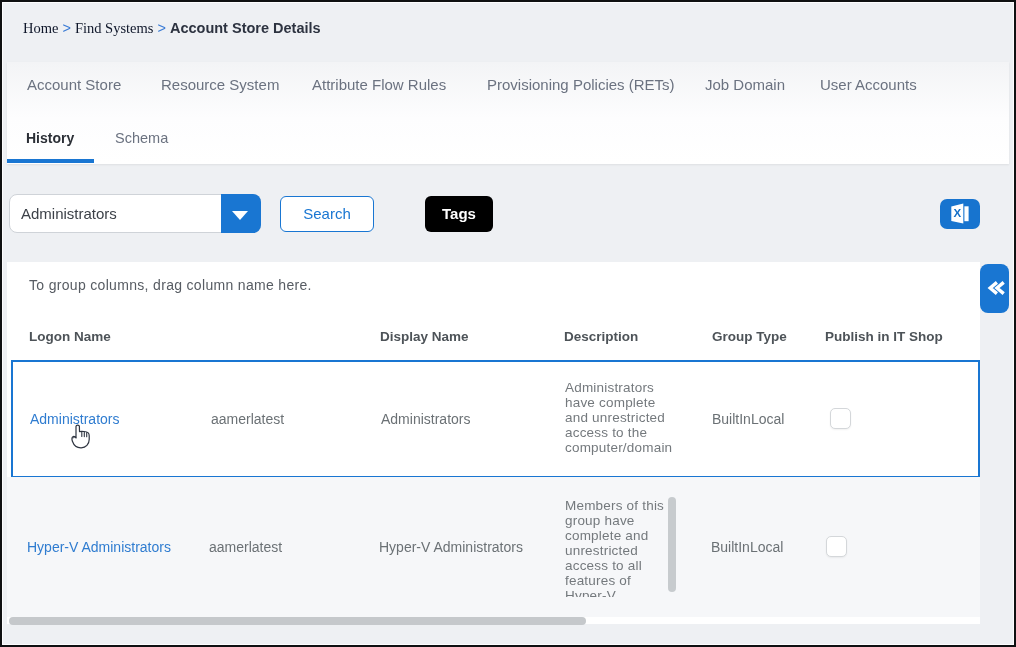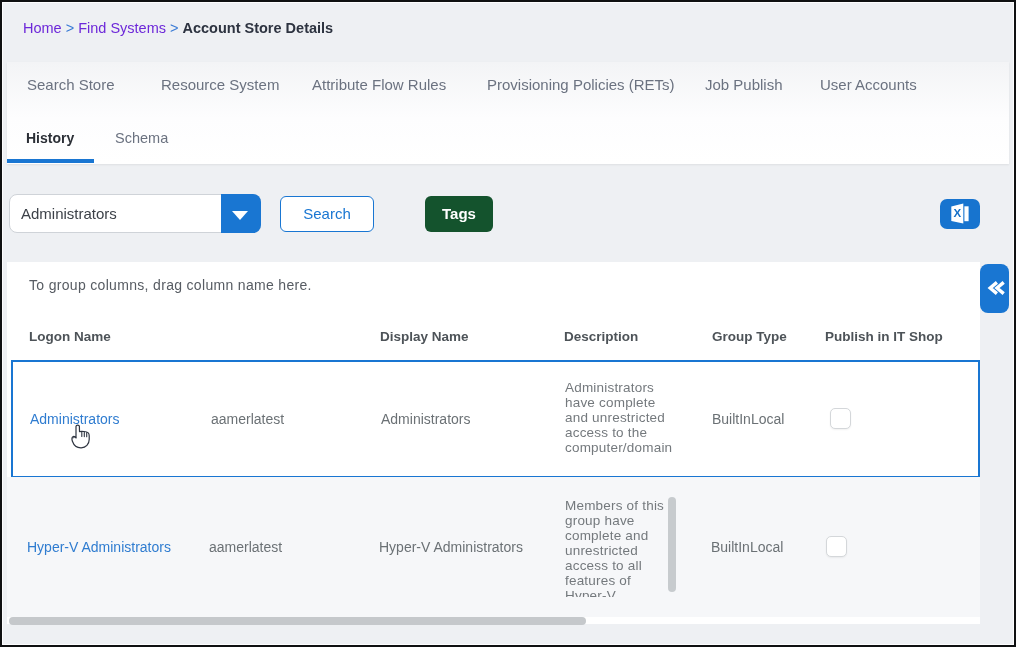--- a/index.html
+++ b/index.html
@@ -9,42 +9,42 @@
     background:#eef0f3;
     border:2px solid #0f1011;
     box-shadow: inset 0 0 0 1px #fdfdfe;
     position:relative;
     overflow:hidden;
   }
   .abs { position:absolute; }
 
   
   .crumbs { left:21px; top:18px; font-size:14.5px; color:#2d3340; }
-  .crumbs a { color:#6d28d9; text-decoration:none; }
+  .crumbs a { color:#0f172a; text-decoration:none;font-family:Liberation Serif, serif; }
   .crumbs .sep { color:#3a7bd5; padding:0 4px; }
   .crumbs b { color:#2d3340; font-weight:bold;text-align:center; }
 
   
   .tabpanel {
     left:5px; top:60px; width:1002px; height:101.5px;
     background:linear-gradient(180deg,#f3f4f6 0%,#fdfdfe 55%,#ffffff 100%);
     box-shadow:0 1px 2px rgba(0,0,0,0.07);
   }
   .toptabs { position:absolute; left:0; top:-2px; width:100%; height:50px; }
   .toptabs span { position:absolute; top:0; height:50px; line-height:50px; font-size:15px; color:#6b7280; white-space:nowrap; }
   .subtabs span { position:absolute; height:50px; line-height:50px; font-size:14.5px; white-space:nowrap; }
   .underline { position:absolute; left:0; top:97px; width:87px; height:4px; background:#1976d2; }
 
   
   .combo { left:7px; top:192px; width:252px; height:39px; background:#fff; border:1px solid #cfd3d8; border-radius:8px; }
   .combo .txt { position:absolute; left:11px; top:0; height:38px; line-height:38px; font-size:15px; color:#3c4148; }
   .combo .btn { position:absolute; right:-1px; top:-1px; width:40px; height:39px; background:#1976d2; border-radius:0 8px 8px 0; }
   .combo .tri { position:absolute; right:12px; top:16px; width:0; height:0; border-left:8px solid transparent; border-right:8px solid transparent; border-top:9px solid #fff; }
   .btn-search { left:278px; top:194px; width:94px; height:36px; border:1px solid #1976d2; border-radius:6px; background:#fff; color:#1976d2; font-size:15px; text-align:center; line-height:34px; }
-  .btn-tags { left:423px; top:194px; width:68px; height:36px; border-radius:6px; background:#14532d; color:#fff; font-size:15px; font-weight:bold; text-align:center; line-height:36px; }
+  .btn-tags { left:423px; top:194px; width:68px; height:36px; border-radius:6px; background:#000000; color:#fff; font-size:15px; font-weight:bold; text-align:center; line-height:36px; }
   .btn-excel { left:938px; top:197px; width:40px; height:30px; border-radius:7px; background:#1774cf; }
 
   
   .tablepanel { left:5px; top:260px; width:973px; height:362px; background:#fff; }
   .grouphint { position:absolute; left:22px; top:15px; font-size:14px; letter-spacing:0.32px; color:#575c63; }
   .th { position:absolute; top:58px; height:34px; line-height:34px; font-size:13.5px; font-weight:bold; color:#4d5358; white-space:nowrap; }
   .row1 { position:absolute; left:3.5px; top:97.5px; width:969px; height:118px; background:#fff; border:2px solid #1976d2; }
   .row2 { position:absolute; left:0px; top:215px; width:973px; height:140px; background:#f6f7f9; }
   .cell { position:absolute; font-size:14px; color:#6b7175; white-space:nowrap; }
   .link { color:#2f7cd0; }
@@ -55,25 +55,25 @@
 
   .chevbtn { left:978px; top:262px; width:29px; height:49px; border-radius:8px; background:#1976d2; text-align:center; }
 </style>
 </head>
 <body>
 
 <div class="abs crumbs"><a>Home</a><span class="sep">&gt;</span><a>Find Systems</a><span class="sep">&gt;</span><b>Account Store Details</b></div>
 
 <div class="abs tabpanel">
   <div class="toptabs">
-    <span style="left:20px;">Search Store</span>
+    <span style="left:20px;">Account Store</span>
     <span style="left:154px;text-align:center;">Resource System</span>
     <span style="left:305px;">Attribute Flow Rules</span>
     <span style="left:480px;">Provisioning Policies (RETs)</span>
-    <span style="left:698px;">Job Publish</span>
+    <span style="left:698px;">Job Domain</span>
     <span style="left:813px;">User Accounts</span>
   </div>
   <div class="subtabs">
     <span style="left:19px; top:51px; font-weight:bold; font-size:14px; color:#2b2f36;">History</span>
     <span style="left:108px; top:51px; color:#6b7280;">Schema</span>
   </div>
   <div class="underline"></div>
 </div>
 
 <div class="abs combo">

